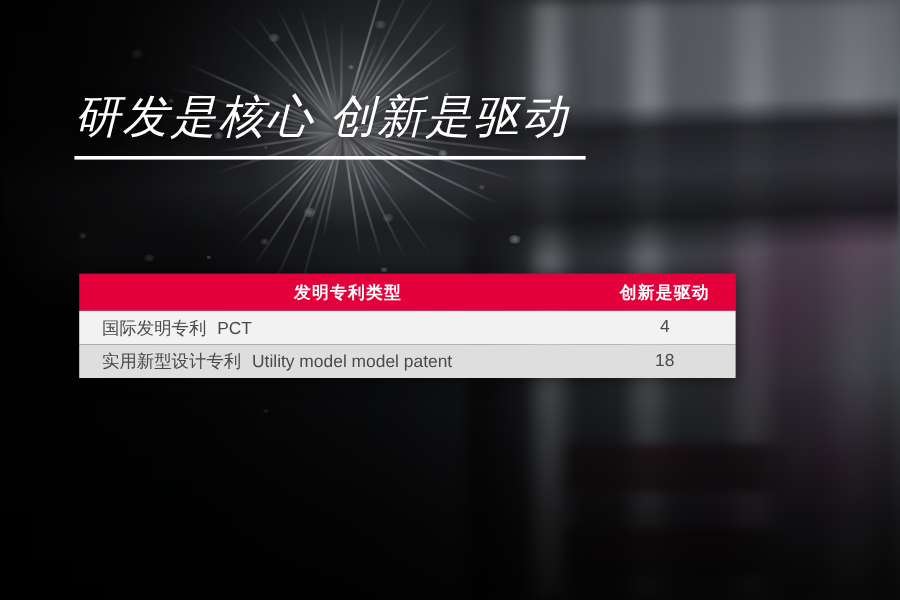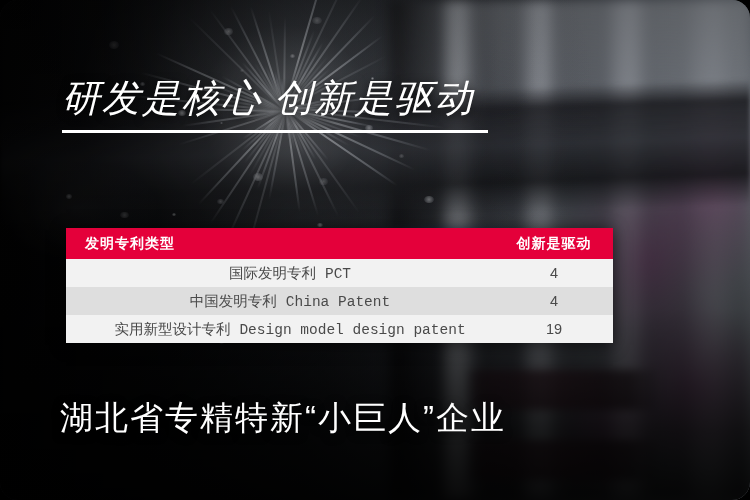--- a/index.html
+++ b/index.html
@@ -7,21 +7,20 @@
     padding: 0;
     background: #000;
   }
   #banner {
     position: relative;
     width: 750px;
     height: 500px;
     overflow: hidden;
     background: #0a0a0c;
     font-family: "Liberation Sans", "DejaVu Sans", sans-serif;
-    border-radius: 18px;
     -webkit-font-smoothing: antialiased;
   }
 
   
   .bg-layer { position: absolute; inset: 0; }
 
   
   .bg-base {
     background:
       radial-gradient(circle at 40% 18%, rgba(120,128,136,0.30) 0%, rgba(40,44,50,0.10) 26%, rgba(0,0,0,0) 50%),
@@ -175,32 +174,32 @@
   }
   .patent-table thead th {
     background: #e4003a;
     color: #ffffff;
     font-size: 14px;
     font-weight: 700;
     height: 31px;
     letter-spacing: 1px;
     padding: 0;
   }
-  .th-type   { text-align: left;   padding-left: 19px !important; }
+  .th-type   { text-align: center;   padding-left: 19px !important; }
   .th-count  { text-align: center; width: 118px; }
   .patent-table tbody td {
     font-size: 14.5px;
     color: #4a4a4a;
     height: 28px;
     padding: 0;
     font-weight: 400;
   }
   .patent-table tbody tr:nth-child(odd)  td { background: #f2f2f2; }
   .patent-table tbody tr:nth-child(even) td { background: #dedede; }
-  .td-type  { text-align: center; padding-left: 19px !important; white-space: nowrap; font-family: Liberation Mono, monospace; }
+  .td-type  { text-align: left; padding-left: 19px !important; white-space: nowrap; }
   .td-type .en { margin-left: 9px; }
   .td-count { text-align: center; color: #555555; }
 
   .caption-bottom {
     position: absolute;
     left: 60px;
     top: 401px;
     font-size: 33px;
     line-height: 1;
     color: #ffffff;
@@ -331,25 +330,20 @@
           <th class="th-type">发明专利类型</th>
           <th class="th-count">创新是驱动</th>
         </tr>
       </thead>
       <tbody id="table-body">
           <tr>
             <td class="td-type"><span>国际发明专利</span><span class="en">PCT</span></td>
             <td class="td-count">4</td>
           </tr>
           <tr>
-            <td class="td-type"><span>中国发明专利</span><span class="en">China Patent</span></td>
-            <td class="td-count">4</td>
-          </tr>
-          <tr>
-            <td class="td-type"><span>实用新型设计专利</span><span class="en">Design model design patent</span></td>
-            <td class="td-count">19</td>
+            <td class="td-type"><span>实用新型设计专利</span><span class="en">Utility model model patent</span></td>
+            <td class="td-count">18</td>
           </tr>
         </tbody>
     </table>
 
-    <div class="caption-bottom">湖北省专精特新“小巨人”企业</div>
   </div>
 </div>
 
 </body></html>

